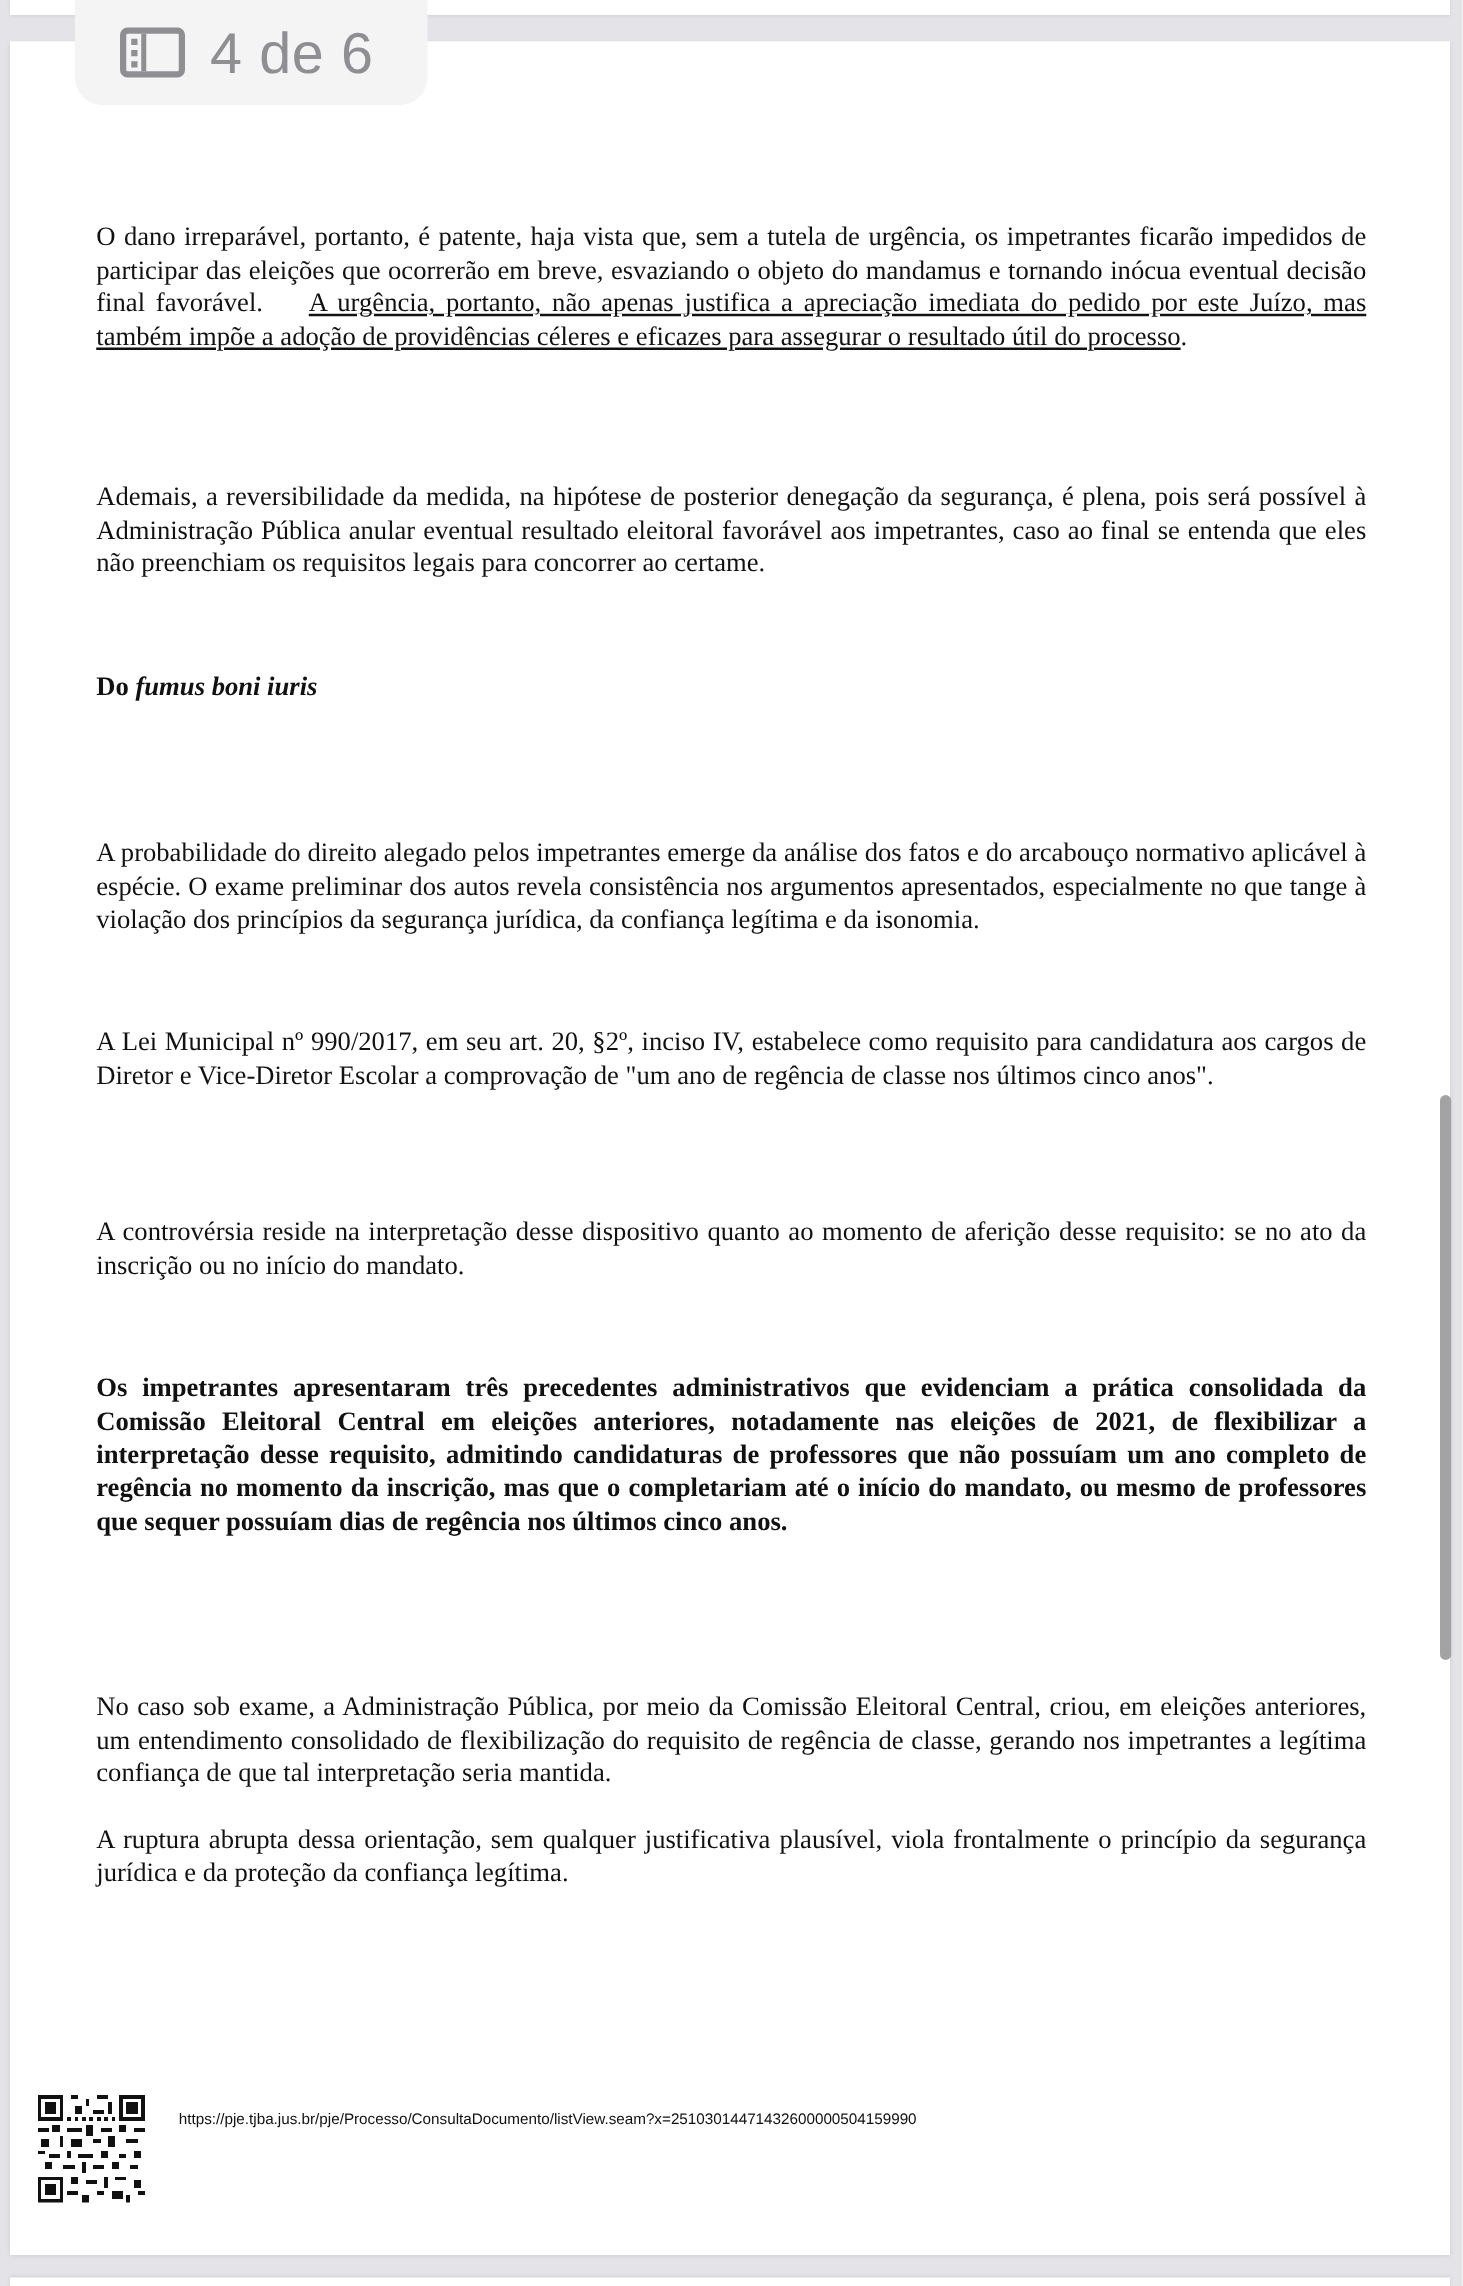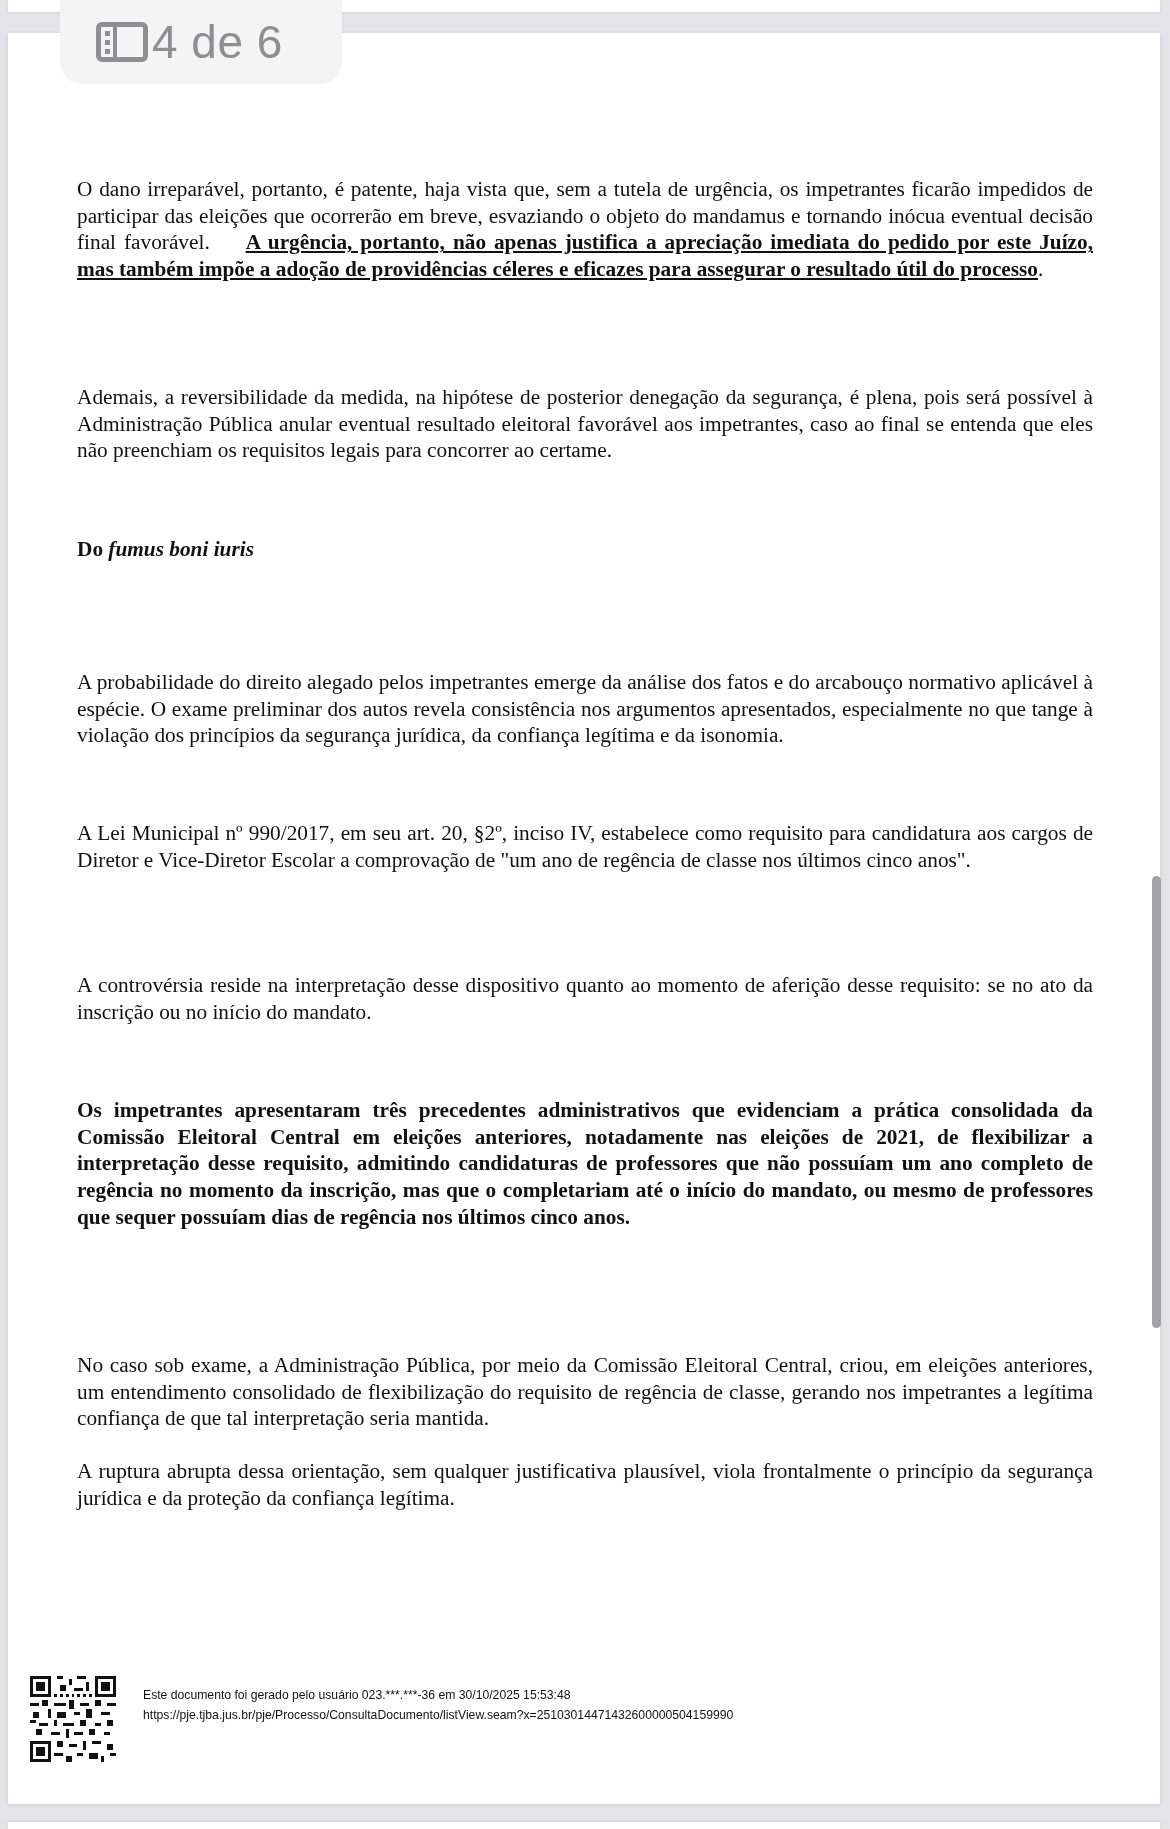--- a/index.html
+++ b/index.html
@@ -16,21 +16,21 @@
       position: absolute; left: 8px; top: 33px; width: 1152px; height: 1771px;
       background: #ffffff; box-shadow: 0 1px 4px rgba(0,0,0,0.10);
     }
     .page-next {
       position: absolute; left: 8px; top: 1822px; width: 1152px; height: 40px;
       background: #ffffff; box-shadow: 0 -1px 3px rgba(0,0,0,0.08);
     }
     .page-indicator {
       position: absolute; left: 60px; top: 0px; width: 282px; height: 84px;
       background: #f4f4f5; border-radius: 0 0 22px 22px;
-      display: flex; align-items: center; gap: 4px; padding-left: 36px;
+      display: flex; align-items: center; gap: 20px; padding-left: 36px;
       box-sizing: border-box; z-index: 5;
     }
     .page-indicator .sidebar-icon {
       width: 52px; height: 40px; border: 5px solid #8e8e93; border-radius: 6px;
       box-sizing: border-box; position: relative;
     }
     .page-indicator .sidebar-icon::before {
       content: ""; position: absolute; left: 12px; top: 0; bottom: 0; width: 4px; background: #8e8e93;
     }
     .page-indicator .sidebar-icon i {
@@ -39,21 +39,21 @@
     .page-indicator .label {
       font-family: "Liberation Sans", sans-serif; font-size: 46px; color: #8e8e93;
       letter-spacing: 0.5px;
     }
     .doc {
       position: absolute; left: 77px; width: 1016px;
       font-size: 21.3px; line-height: 26.7px; color: #111;
       text-align: justify;
     }
     .doc p { margin: 0; }
-    .u-bold { font-weight: bold; text-decoration: underline; margin-left: 28px; }
+    .u-bold { font-weight: normal; text-decoration: underline; margin-left: 28px; }
     .heading { font-weight: bold; }
     .heading em { font-style: italic; }
     .footer-qr {
       position: absolute; left: 30px; top: 1676px; width: 86px; height: 86px;
     }
     .footer-meta {
       position: absolute; left: 143px; top: 1686px;
       font-family: "Liberation Sans", sans-serif; font-size: 12.2px; line-height: 19.5px; color: #111;
     }
     .footer-num {
@@ -176,21 +176,20 @@
     <rect x="8" y="26" width="3" height="1"></rect>
       <rect x="12" y="27" width="2" height="2"></rect>
       <rect x="16" y="26" width="2" height="1"></rect>
       <rect x="20" y="26" width="3" height="2"></rect>
       <rect x="24" y="27" width="1" height="2"></rect>
       <rect x="27" y="26" width="2" height="1"></rect>
   </g>
 </svg>
 
 <div class="footer-meta">
-  <div>Este documento foi gerado pelo usuário 023.***.***-36 em 30/10/2025 15:53:48</div>
   <div>https://pje.tjba.jus.br/pje/Processo/ConsultaDocumento/listView.seam?x=25103014471432600000504159990</div>
 </div>
 
 <div class="footer-num">Num. 527713758 - Pág. 3</div>
 
 <div class="scrollbar-thumb"></div>
 
 <div class="page-next"></div>
 
 </body></html>

